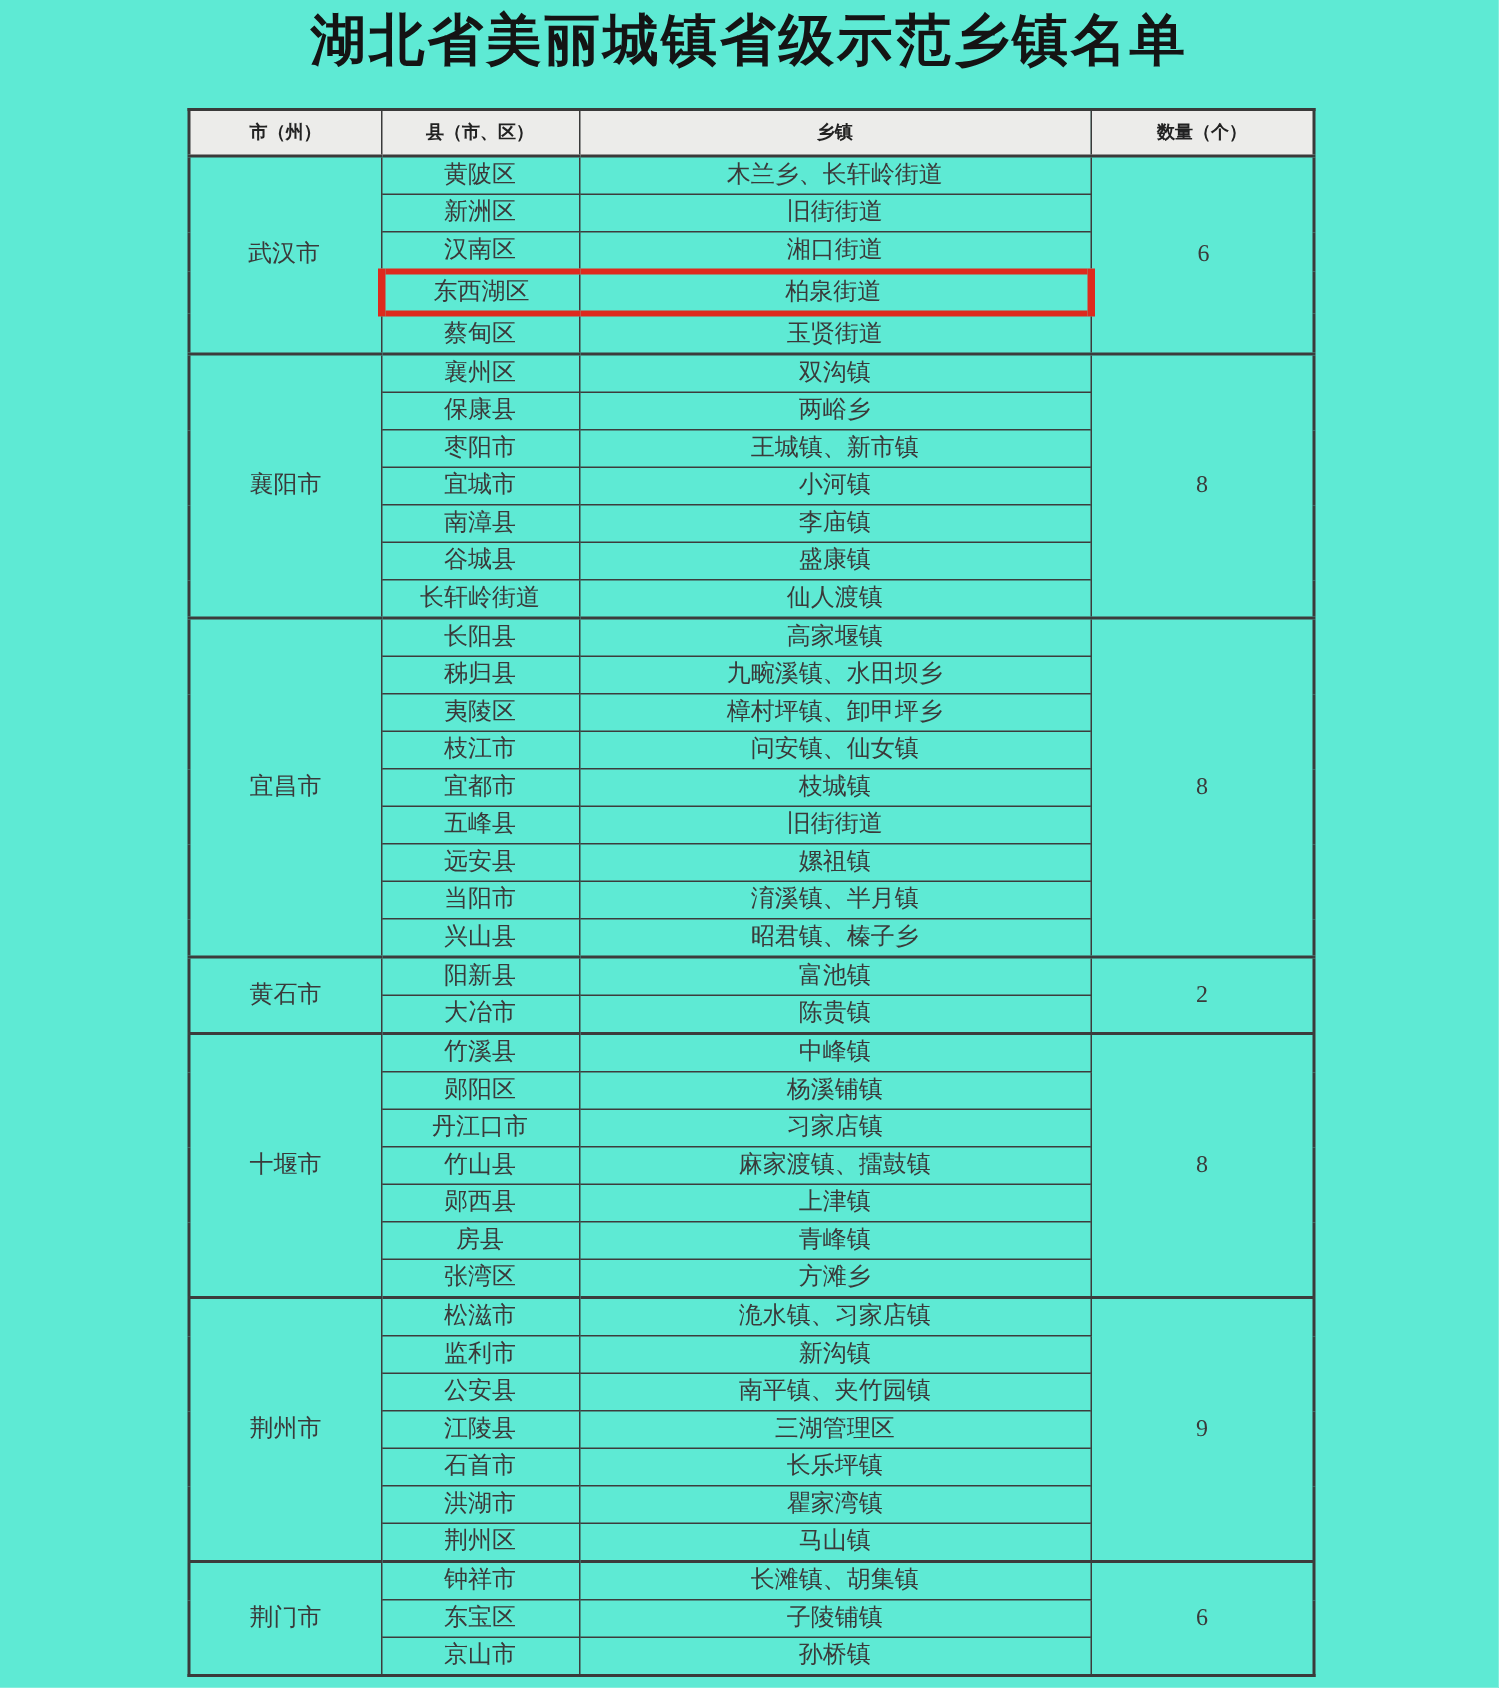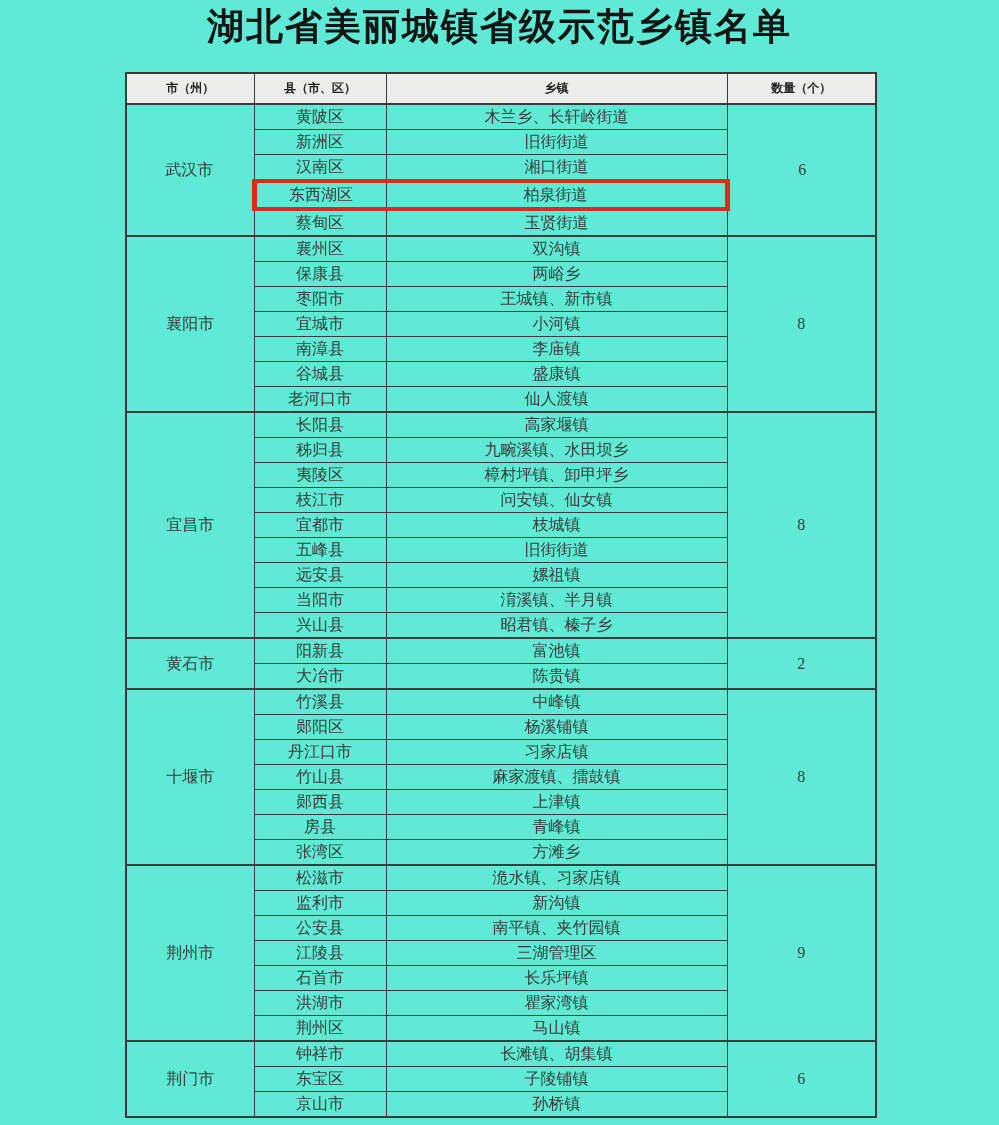--- a/index.html
+++ b/index.html
@@ -135,21 +135,21 @@
         </tr>
         <tr>
           <td>南漳县</td>
           <td>李庙镇</td>
         </tr>
         <tr>
           <td>谷城县</td>
           <td>盛康镇</td>
         </tr>
         <tr>
-          <td>老河口市</td>
+          <td>长轩岭街道</td>
           <td>仙人渡镇</td>
         </tr>
         <tr class="group-first">
           <td rowspan="9">宜昌市</td>
           <td>长阳县</td>
           <td>高家堰镇</td>
           <td rowspan="9">8</td>
         </tr>
         <tr>
           <td>秭归县</td>

